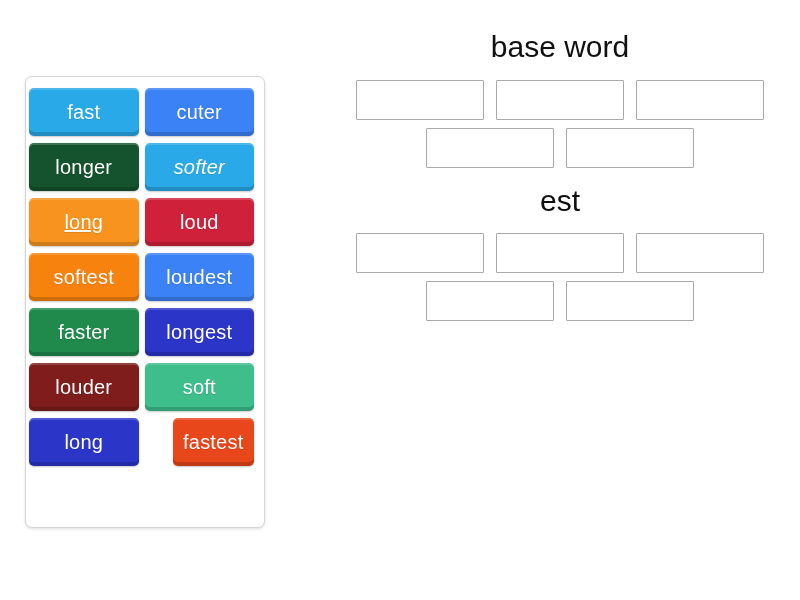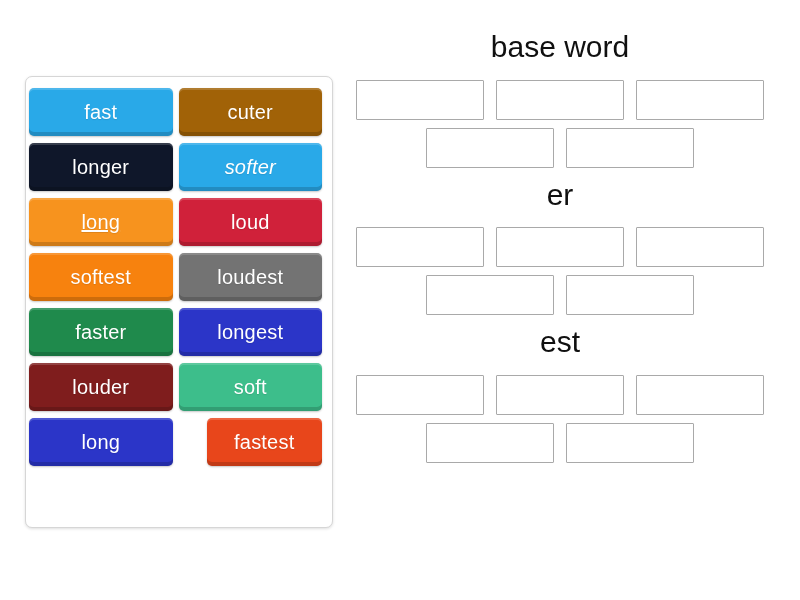--- a/index.html
+++ b/index.html
@@ -21,21 +21,21 @@
     position: relative;
     width: 800px;
     height: 600px;
   }
 
   
   .tile-tray {
     position: absolute;
     left: 25px;
     top: 76px;
-    width: 308px;
+    width: 240px;
     height: 452px;
     background: #ffffff;
     border: 1px solid #d6d6d6;
     border-radius: 7px;
     box-shadow: 0 1px 3px rgba(0,0,0,0.13);
     padding: 7px 7px 0 0;
   }
 
   .tile-grid {
     display: flex;
@@ -77,21 +77,21 @@
   .categories {
     position: absolute;
     left: 340px;
     top: 28px;
     width: 440px;
     height: 550px;
   }
 
   .category {
     position: relative;
-    margin-bottom: 8px;
+    margin-bottom: 14px;
   }
 
   .category-title {
     text-align: center;
     font-size: 30px;
     font-weight: 400;
     color: #101010;
     line-height: 1.25;
     margin-bottom: 14px;
     user-select: none;
@@ -116,39 +116,39 @@
 <body>
 
 <div id="stage">
 
   <div class="tile-tray">
     <div class="tile-grid" id="tile-grid">
         <div class="tile-cell">
           <div class="tile" style="background: rgb(41, 169, 232);">fast</div>
         </div>
         <div class="tile-cell">
-          <div class="tile" style="background: #a16207;">cuter</div>
+          <div class="tile" style="background: #3b82f6;">cuter</div>
         </div>
         <div class="tile-cell">
-          <div class="tile" style="background: #0f172a;">longer</div>
+          <div class="tile" style="background: #14532d;">longer</div>
         </div>
         <div class="tile-cell">
           <div class="tile" style="background: rgb(41, 169, 232); font-style: italic;">softer</div>
         </div>
         <div class="tile-cell">
           <div class="tile" style="background: rgb(247, 147, 30); text-decoration: underline;">long</div>
         </div>
         <div class="tile-cell">
           <div class="tile" style="background: rgb(208, 33, 58);">loud</div>
         </div>
         <div class="tile-cell">
           <div class="tile" style="background: rgb(247, 130, 14);">softest</div>
         </div>
         <div class="tile-cell">
-          <div class="tile" style="background: #737373;">loudest</div>
+          <div class="tile" style="background: #3b82f6;">loudest</div>
         </div>
         <div class="tile-cell">
           <div class="tile" style="background: rgb(31, 138, 76);">faster</div>
         </div>
         <div class="tile-cell">
           <div class="tile" style="background: rgb(43, 53, 200);">longest</div>
         </div>
         <div class="tile-cell">
           <div class="tile" style="background: #7f1d1d;">louder</div>
         </div>
@@ -172,32 +172,20 @@
           <div class="slot"></div>
           <div class="slot"></div>
           <div class="slot"></div>
         </div>
         <div class="slot-row">
           <div class="slot"></div>
           <div class="slot"></div>
         </div>
       </div>
       <div class="category">
-        <div class="category-title">er</div>
-        <div class="slot-row">
-          <div class="slot"></div>
-          <div class="slot"></div>
-          <div class="slot"></div>
-        </div>
-        <div class="slot-row">
-          <div class="slot"></div>
-          <div class="slot"></div>
-        </div>
-      </div>
-      <div class="category">
         <div class="category-title">est</div>
         <div class="slot-row">
           <div class="slot"></div>
           <div class="slot"></div>
           <div class="slot"></div>
         </div>
         <div class="slot-row">
           <div class="slot"></div>
           <div class="slot"></div>
         </div>

